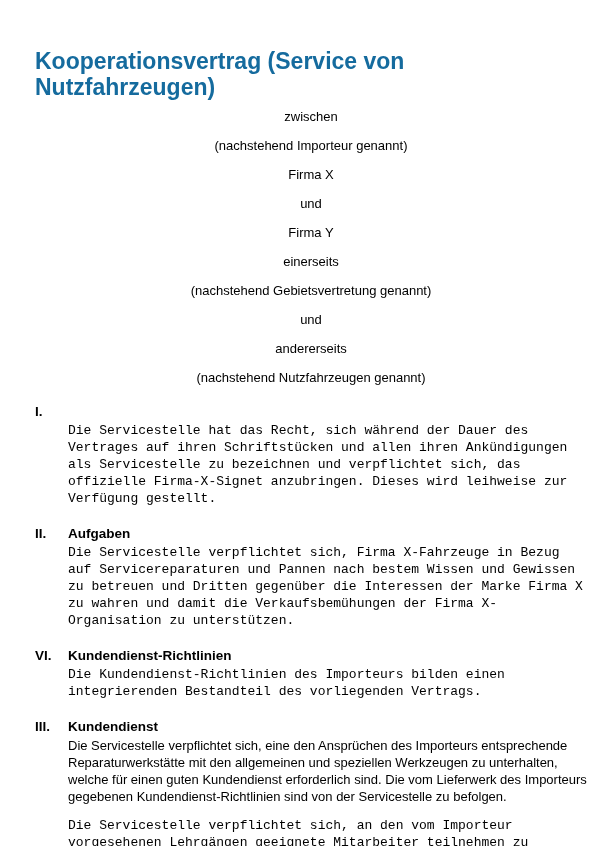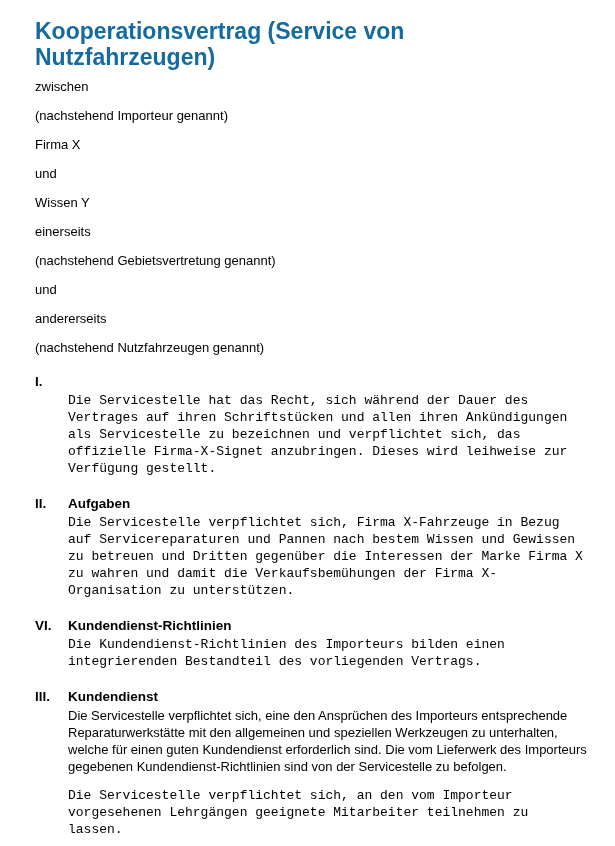--- a/index.html
+++ b/index.html
@@ -6,36 +6,37 @@
     margin: 0;
     padding: 0;
     background: #ffffff;
   }
   .page {
     position: relative;
     box-sizing: border-box;
     width: 615px;
     height: 846px;
     background: #ffffff;
-    padding: 18px 28px 0 35px;
+    padding: 48px 28px 0 35px;
     font-family: "Liberation Sans", "DejaVu Sans", sans-serif;
     font-size: 13px;
     color: #000000;
     overflow: hidden;
   }
   .doc-title {
     margin: 0;
     max-width: 460px;
     font-size: 23px;
     line-height: 26px;
     font-weight: 700;
     color: #156b9e;
   }
   .intro {
     margin-top: 9px;
+    text-align: center;
   }
   .intro p {
     margin: 0 0 14px 0;
     line-height: 15px;
   }
   .section {
     margin-top: 18px;
   }
   .section-head {
     display: flex;
@@ -63,21 +64,21 @@
 
 <div class="page">
 
   <h1 class="doc-title">Kooperationsvertrag (Service von Nutzfahrzeugen)</h1>
 
   <div class="intro">
     <p>zwischen</p>
     <p>(nachstehend Importeur genannt)</p>
     <p>Firma X</p>
     <p>und</p>
-    <p>Wissen Y</p>
+    <p>Firma Y</p>
     <p>einerseits</p>
     <p>(nachstehend Gebietsvertretung genannt)</p>
     <p>und</p>
     <p>andererseits</p>
     <p>(nachstehend Nutzfahrzeugen genannt)</p>
   </div>
 
   <div class="section">
     <div class="section-head">
       <span class="numeral">I.</span>

